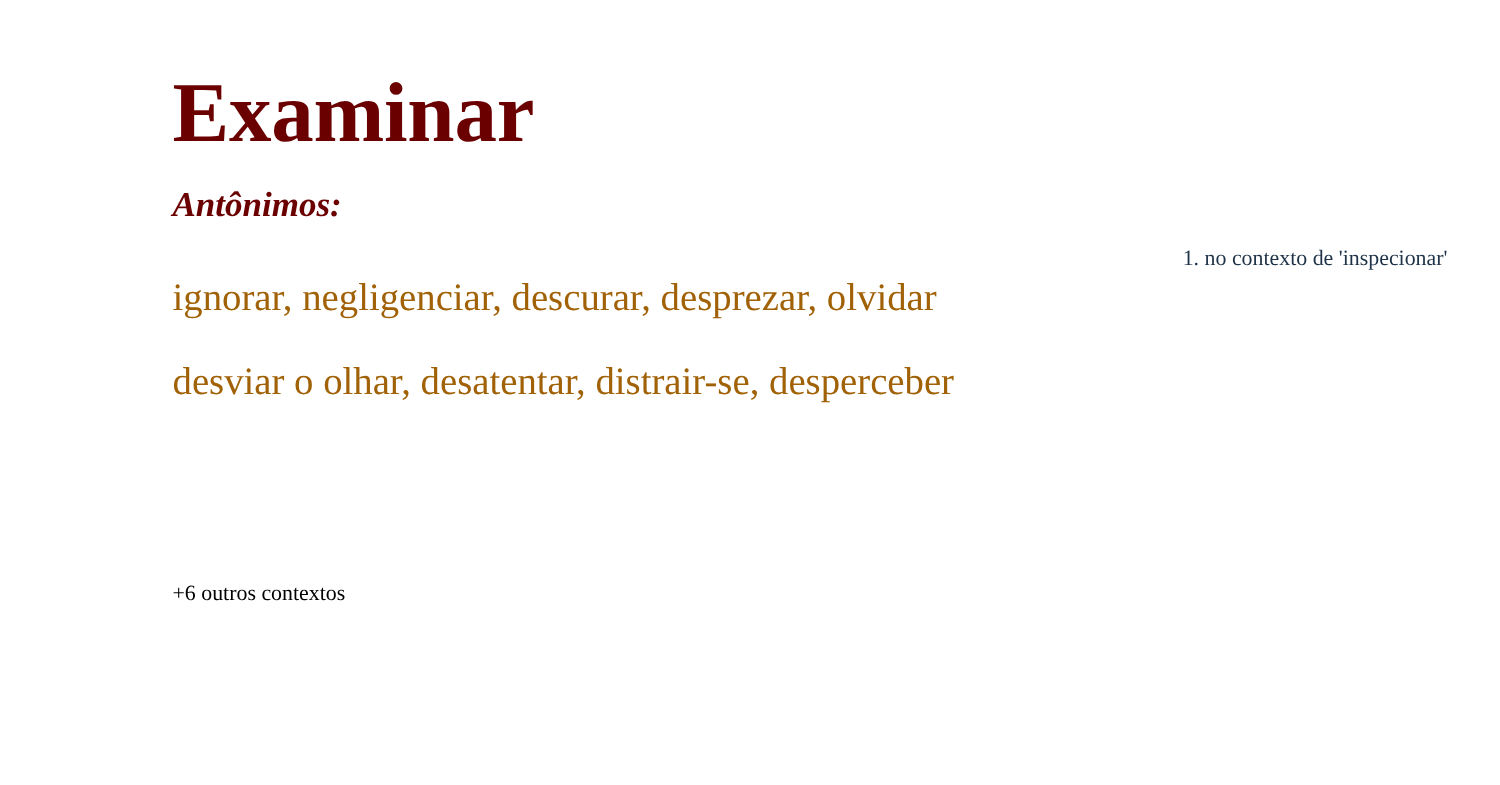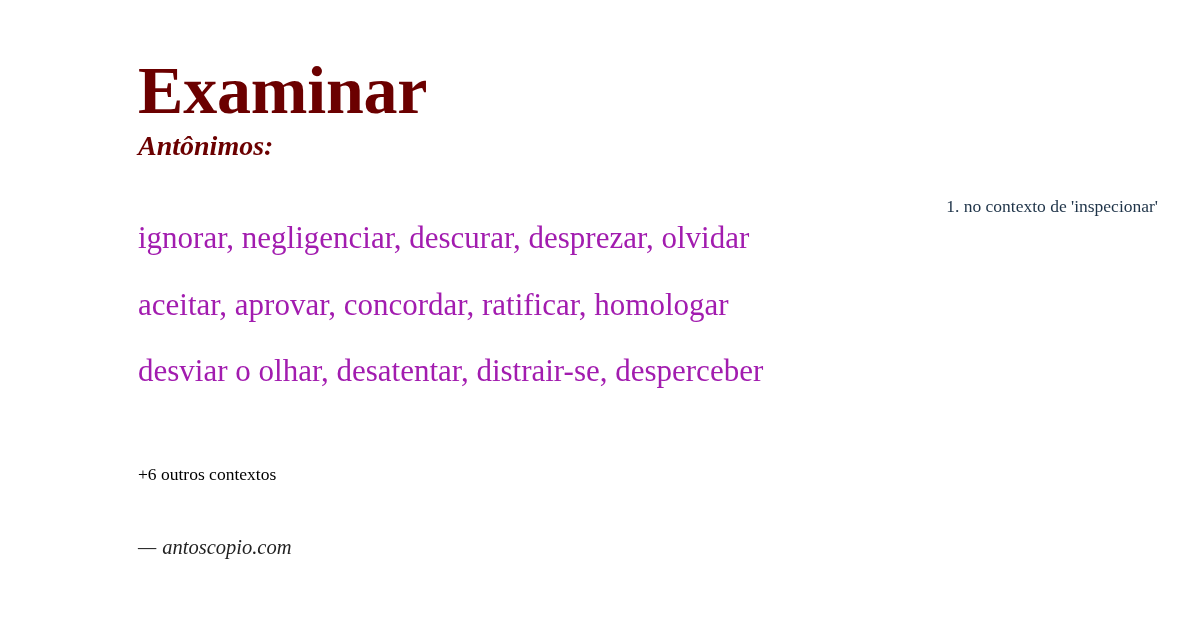--- a/index.html
+++ b/index.html
@@ -43,21 +43,21 @@
     white-space: nowrap;
   }
 
   .subtitle {
     font-family: "Liberation Serif", "DejaVu Serif", serif;
     font-size: 28px;
     font-weight: bold;
     font-style: italic;
     color: #6b0000;
     line-height: 1.0;
-    margin: 8px 0 0 0;
+    margin: 27px 0 0 0;
     white-space: nowrap;
   }
 
   
   .senses {
     position: absolute;
     left: 138px;
     top: 196px;
     width: 1020px;
   }
@@ -77,21 +77,21 @@
     line-height: 1.15;
     margin: 0 0 4px 0;
     white-space: nowrap;
     text-align: right;
   }
 
   .sense-words {
     font-family: "Liberation Serif", "DejaVu Serif", serif;
     font-size: 31px;
     font-weight: normal;
-    color: #a21caf;
+    color: #a16207;
     line-height: 1.18;
     margin: 0;
     white-space: nowrap;
   }
 
   
   .more-contexts {
     position: absolute;
     left: 138px;
     top: 464px;
@@ -129,28 +129,24 @@
   </div>
 
   <div class="senses">
 
     <div class="sense">
       <div class="sense-label">1. no contexto de 'inspecionar'</div>
       <div class="sense-words">ignorar, negligenciar, descurar, desprezar, olvidar</div>
     </div>
 
     <div class="sense">
-      <div class="sense-words">aceitar, aprovar, concordar, ratificar, homologar</div>
     </div>
 
     <div class="sense">
       <div class="sense-words">desviar o olhar, desatentar, distrair-se, desperceber</div>
     </div>
 
   </div>
 
   <div class="more-contexts">+6 outros contextos</div>
 
-  <div class="attribution">
-    <span class="dash">—</span><span>antoscopio.com</span>
-  </div>
 
 </div>
 
 </body></html>

